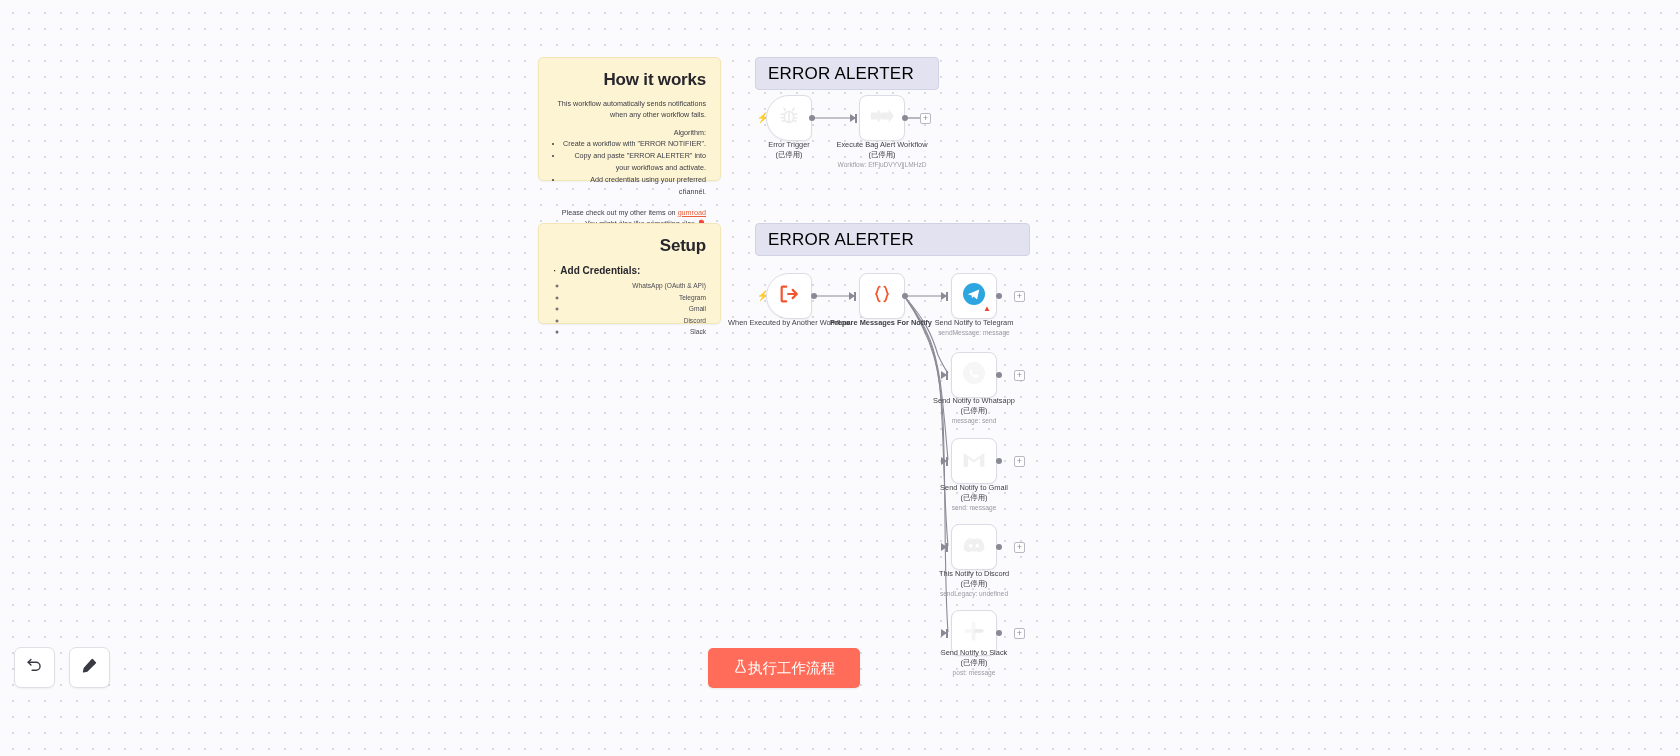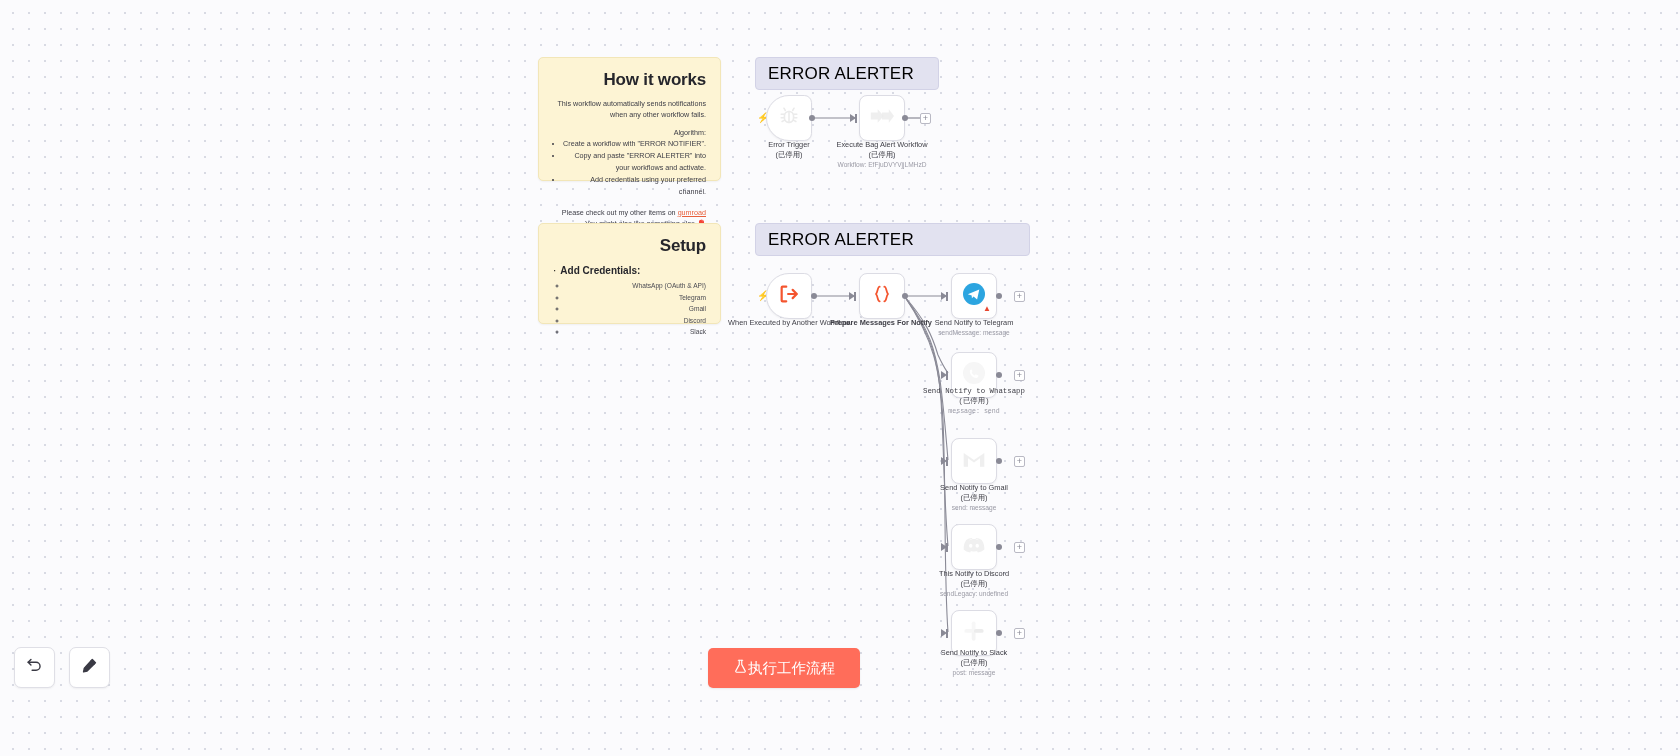--- a/index.html
+++ b/index.html
@@ -317,21 +317,21 @@
   <div class="node disabled-look" style="left:951px; top:352px;">
     <span class="glyph">
       <svg width="24" height="24" viewBox="0 0 24 24">
         <circle cx="12" cy="12" r="11" fill="#25d366"></circle>
         <path d="M8.7 7.6 c0.4 0 0.6 0.1 0.8 0.6 l0.8 1.9 c0.1 0.3 0 0.6 -0.2 0.8 l-0.5 0.6 c0.7 1.4 1.8 2.3 3 2.9 l0.6 -0.7 c0.2 -0.2 0.5 -0.3 0.8 -0.2 l1.9 0.8 c0.4 0.2 0.5 0.5 0.5 0.8 c-0.1 1 -1 1.8 -2.1 1.8 c-3.3 0 -6.4 -3.2 -6.4 -6.5 c0 -1.1 0.8 -1.9 1.8 -1.8 z" fill="#ffffff"></path>
       </svg>
     </span>
   </div>
   <div class="port" style="left:996px; top:372px;"></div>
   <div class="plus-box" style="left:1014px; top:370px;">+</div>
-  <div class="node-label" style="left:909px; top:387px;font-family:Liberation Mono, monospace;">
+  <div class="node-label" style="left:909px; top:396px;">
     <span>Send Notify to Whatsapp</span><br>
     <span class="sub">(已停用)</span>
     <span class="meta">message: send</span>
   </div>
 
   <div class="arrow-bar" style="left:946px; top:457px;"></div>
   <div class="arrow-in" style="left:941px; top:457px;"></div>
   <div class="node disabled-look" style="left:951px; top:438px;">
     <span class="glyph">
       <svg width="24" height="19" viewBox="0 0 28 21">

